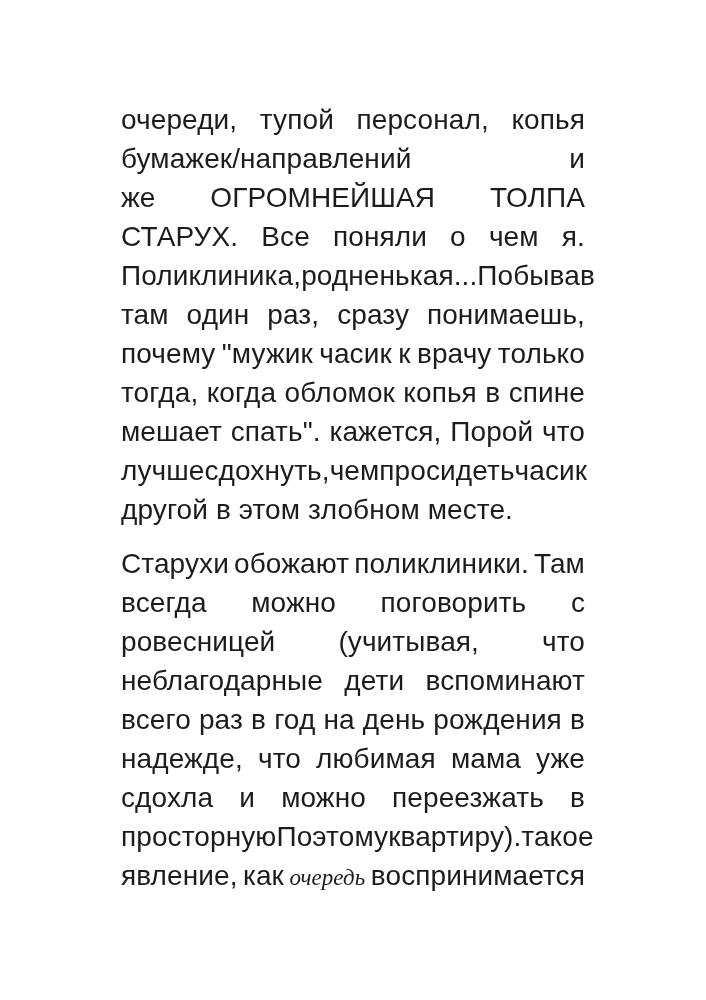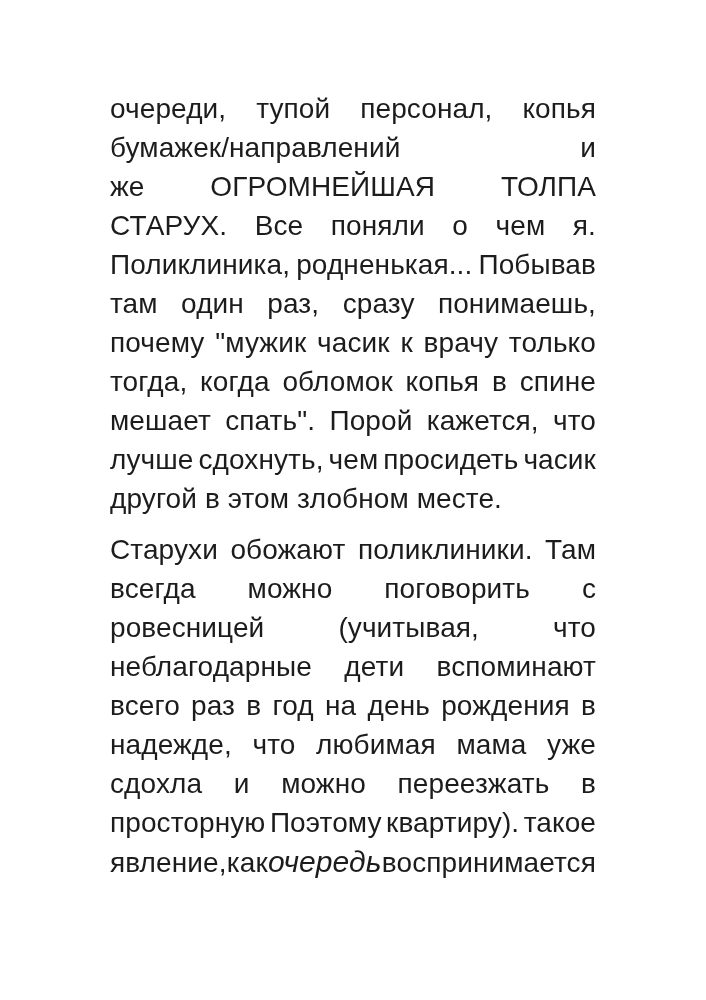--- a/index.html
+++ b/index.html
@@ -14,40 +14,40 @@
     overflow: hidden;
     font-family: "Liberation Sans", sans-serif;
   }
   .text-column {
     position: absolute;
     left: 106px;
     top: 85px;
     width: 494px;
     color: #1c1c1c;
   }
-  .paragraph { margin: 4px; }
+  .paragraph { margin: 15px; }
   .paragraph + .paragraph { margin-top: 12px; }
   .line {
     height: 39px;
     line-height: 39px;
     font-size: 28px;
     letter-spacing: 0.1px;
     white-space: pre;
   }
   .line.justify {
     display: flex;
     justify-content: space-between;
     align-items: baseline;
     white-space: normal;
   }
   .word { white-space: pre; }
   .italic-serif {
-    font-family: Liberation Sans, sans-serif;
+    font-family: Liberation Serif, serif;
     font-style: italic;
-    font-size: 30px;
+    font-size: 23px;
   }
 </style>
 </head>
 <body>
 
 <div class="page" style="background: rgb(255, 255, 255);">
   <div class="text-column" style="color: rgb(28, 28, 28);">
       <div class="paragraph">
         <div class="line justify">
           <span class="word">очереди,</span>
@@ -96,22 +96,22 @@
           <span class="word">тогда,</span>
           <span class="word">когда</span>
           <span class="word">обломок</span>
           <span class="word">копья</span>
           <span class="word">в</span>
           <span class="word">спине</span>
         </div>
         <div class="line justify">
           <span class="word">мешает</span>
           <span class="word">спать".</span>
+          <span class="word">кажется,</span>
           <span class="word">Порой</span>
-          <span class="word">кажется,</span>
           <span class="word">что</span>
         </div>
         <div class="line justify">
           <span class="word">лучше</span>
           <span class="word">сдохнуть,</span>
           <span class="word">чем</span>
           <span class="word">просидеть</span>
           <span class="word">часик</span>
         </div>
         <div class="line">другой в этом злобном месте.</div>

